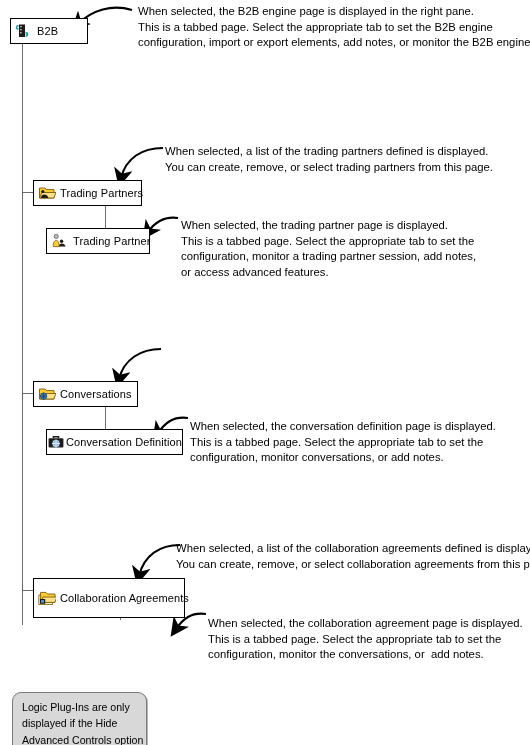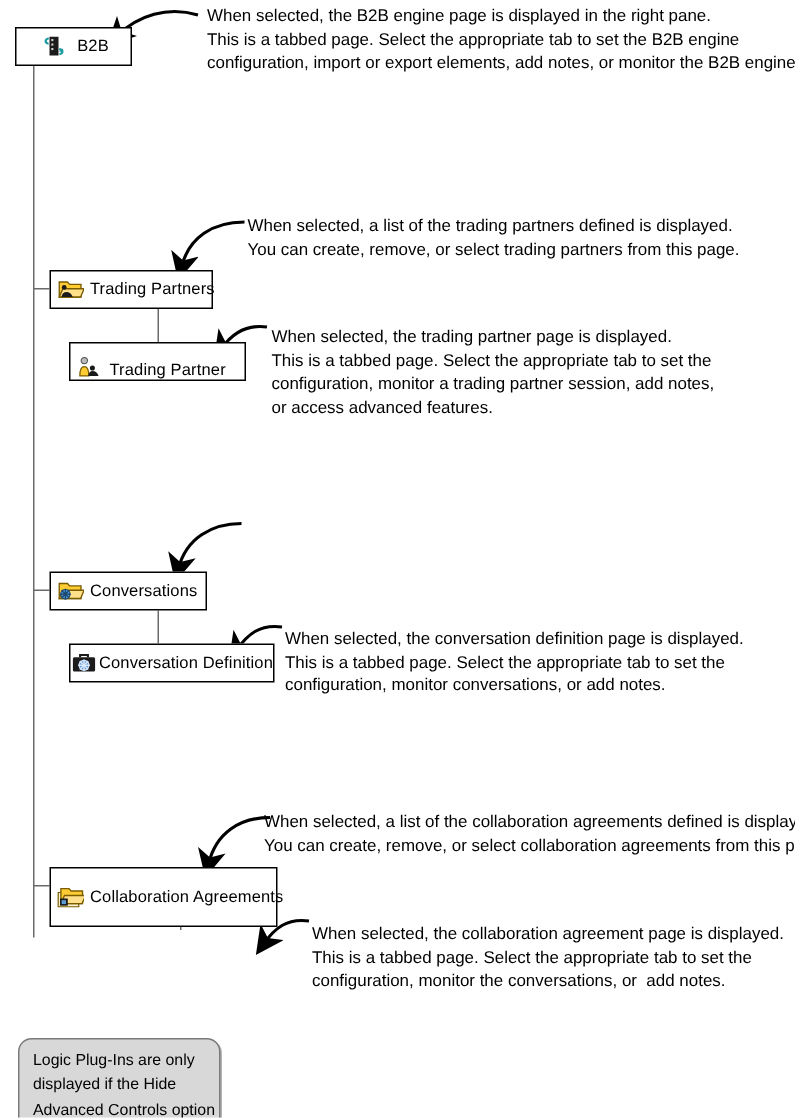--- a/index.html
+++ b/index.html
@@ -124,21 +124,21 @@
 
     <path d="M161,349 C141,349 124,359 119,379" fill="none" stroke="#000" stroke-width="2.1" marker-end="url(#ah)"></path>
 
     <path d="M188,418 C173,416 165,423 158,433" fill="none" stroke="#000" stroke-width="2.1" marker-end="url(#ah)"></path>
 
     <path d="M180,545 C160,545 144,555 139,576" fill="none" stroke="#000" stroke-width="2.1" marker-end="url(#ah)"></path>
 
     <path d="M206,614 C191,612 183,619 176,629" fill="none" stroke="#000" stroke-width="2.1" marker-end="url(#ah)"></path>
   </svg>
 
-  <div class="node" style="left:10px; top:18px; width:78px; height:26px;justify-content:center;">
+  <div class="node" style="left:10px; top:18px; width:78px; height:26px;">
     <span class="icon">
       <svg width="18" height="16" viewBox="0 0 18 16">
         <rect x="4" y="1.5" width="6" height="12.5" fill="#1b1b1b"></rect>
         <rect x="5.2" y="3" width="1.4" height="1.4" fill="#cfcfcf"></rect>
         <rect x="5.2" y="6" width="1.4" height="1.4" fill="#cfcfcf"></rect>
         <rect x="5.2" y="9" width="1.4" height="1.4" fill="#cfcfcf"></rect>
         <path d="M3.5,2.5 C0.6,3.2 1,6.2 3.4,6" fill="none" stroke="#1e9aa0" stroke-width="1.5"></path>
         <path d="M10.5,9.5 C13.4,10.2 13,13.2 10.6,13" fill="none" stroke="#1e9aa0" stroke-width="1.5"></path>
         <path d="M10,11.2 l3,-1.9 l0.2,2.6 z" fill="#1e9aa0"></path>
       </svg>
@@ -151,21 +151,21 @@
       <svg width="18" height="16" viewBox="0 0 18 16">
         <path d="M1.5,3 h5.5 l1.4,1.6 h7.6 v8.4 h-14.5 z" fill="#ffcc33" stroke="#7a5c00" stroke-width="0.9"></path>
         <path d="M1.5,13 l2.4,-5.5 h14.2 l-2.4,5.5 z" fill="#ffe08a" stroke="#7a5c00" stroke-width="0.9"></path>
         <circle cx="4.8" cy="6.6" r="1.6" fill="#1b1b1b"></circle>
         <path d="M3,13 c0.3,-2.4 1.6,-3.4 3.2,-3.4 c2,0 3.5,1.1 4.3,3.4 z" fill="#1b1b1b"></path>
       </svg>
     </span>
     <span class="node-label">Trading Partners</span>
   </div>
 
-  <div class="node" style="left:46px; top:228px; width:118px; height:26px;align-items:flex-end;">
+  <div class="node" style="left:46px; top:228px; width:104px; height:26px;">
     <span class="icon">
       <svg width="18" height="16" viewBox="0 0 18 16">
         <circle cx="5.2" cy="3.4" r="2.1" fill="#b9b9b9" stroke="#555" stroke-width="0.7"></circle>
         <path d="M2.2,13.6 c0,-4 1.2,-6.2 3,-6.2 c1.8,0 3,2.2 3,6.2 z" fill="#ffcc33" stroke="#7a5c00" stroke-width="0.8"></path>
         <circle cx="10.6" cy="8.3" r="1.7" fill="#1b1b1b"></circle>
         <path d="M7.8,13.6 c0.3,-2.2 1.4,-3.2 2.9,-3.2 c1.9,0 3.3,1 4,3.2 z" fill="#1b1b1b"></path>
       </svg>
     </span>
     <span class="node-label">Trading Partner</span>
   </div>

